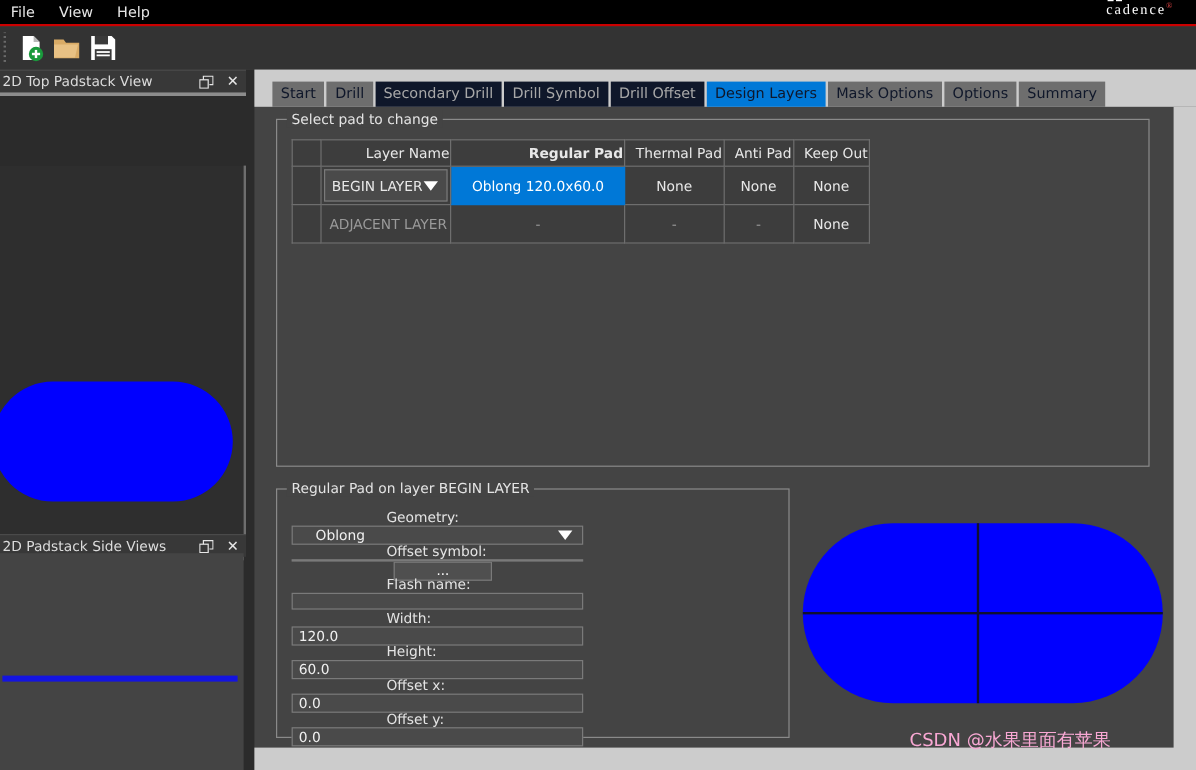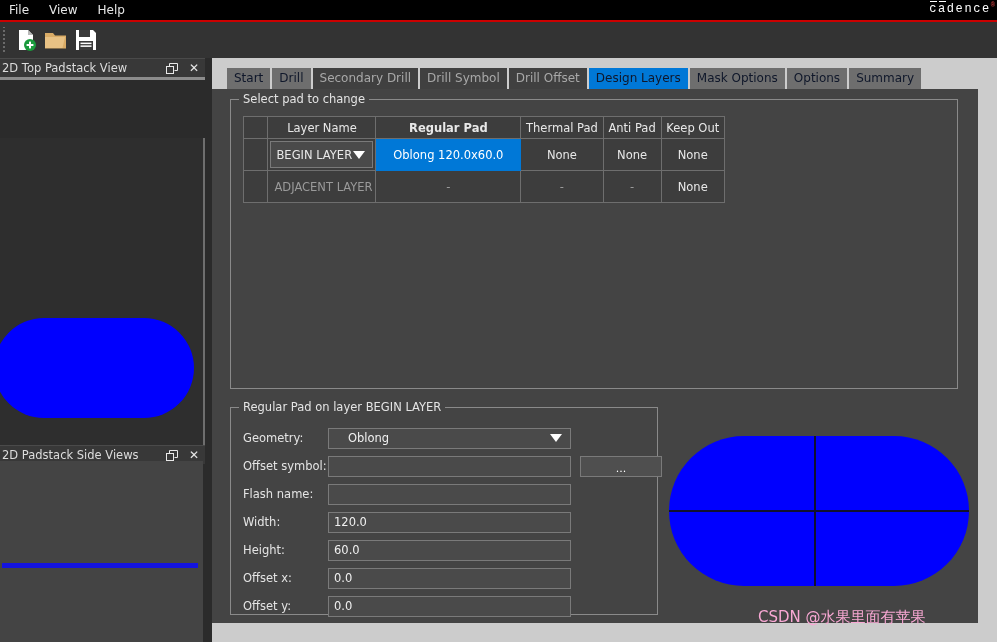--- a/index.html
+++ b/index.html
@@ -15,23 +15,23 @@
   
   .menubar {
     position: absolute; left: 0; top: 0; width: 997px; height: 20px;
     background: #000000; display: flex; align-items: center;
   }
   .menubar .mi {
     color: #e6e6e6; font-size: 12px; padding: 0 10px; line-height: 20px; cursor: default;
   }
   .menubar .mi:first-child { padding-left: 9px; }
   .brand {
-    position: absolute; right: 2px; top: 1px;
+    position: absolute; right: 20px; top: 1px;
     color: #ffffff; font-size: 12px; letter-spacing: 1.6px;
-    font-family: Liberation Mono, monospace;
+    font-family: Liberation Serif, serif;
   }
   .brand .tm { font-size: 7px; vertical-align: super; color: #d04040; letter-spacing: 0; }
   .brand .macron { position: relative; }
   .brand .macron:after {
     content: ""; position: absolute; left: 1px; right: 1px; top: -1px; height: 1px; background: #fff;
   }
   .redline {
     position: absolute; left: 0; top: 20px; width: 997px; height: 2px; background: #cc0000;
   }
 
@@ -89,21 +89,21 @@
   .work { position: absolute; left: 205px; top: 58px; width: 792px; height: 584px; background: #444444; }
 
   .tabbar {
     position: absolute; left: 7px; top: 0px; width: 785px; height: 31px;
     background: #cccccc; display: flex; align-items: flex-end; padding-left: 15px;
   }
   .tab {
     height: 21px; line-height: 21px; padding: 0 7px; margin-right: 2px;
     font-size: 12px; color: #0f172a; background: #6e6e6e; cursor: pointer; white-space: nowrap;
   }
-  .tab.disabled { background: #404040; color: #a8a8a8; cursor: default; }
+  .tab.disabled { background: #0f172a; color: #a8a8a8; cursor: default; }
   .tab.active { background: #0078d7; }
 
   .rightstrip {
     position: absolute; left: 773px; top: 31px; width: 19px; height: 553px; background: #cccccc;
   }
   .bottomstrip {
     position: absolute; left: 7px; top: 565px; width: 785px; height: 19px; background: #cccccc;
   }
   .leftstrip {
     position: absolute; left: 0px; top: 0px; width: 7px; height: 584px; background: #2b2b2b;
@@ -119,21 +119,21 @@
   #gb-pad { left: 25px; top: 349px; width: 428px; height: 208px; }
 
   
   .tbl {
     position: absolute; left: 12px; top: 16px; width: 482px;
     border-collapse: collapse; font-size: 11.5px; color: #e8e8e8;
   }
   .tbl th, .tbl td {
     border: 1px solid #6e6e6e; text-align: center; font-weight: normal; background: #3d3d3d;
   }
-  .tbl thead th { height: 22px; background: #3d3d3d; }
+  .tbl thead th { height: 22px; background: #3d3d3d; text-align: right; }
   .tbl th.bold { font-weight: bold; }
   .tbl td { height: 32px; }
   .col-sel { width: 22px; }
   .col-layer { width: 97px; }
   .col-reg { width: 130px; }
   .col-th { width: 74px; }
   .col-anti { width: 52px; }
   .col-ko { width: 57px; }
   .cell-layer {
     text-align: left !important; position: relative; padding-left: 6px;
@@ -149,21 +149,21 @@
     border-top: 8px solid #ffffff;
   }
   .cell-sel-blue {
     background: #0078d7 !important; color: #ffffff; border: 1px solid #0078d7 !important;
   }
   .dim { color: #9a9a9a; }
   .cell-adj { text-align: left !important; padding-left: 6px; color: #9a9a9a; }
 
   
   .frm { position: absolute; left: 12px; top: 16px; }
-  .frow { display: flex; align-items: center; height: 28px; margin-bottom: 0px; }
+  .frow { display: flex; align-items: center; height: 28px; margin-bottom: 0px; flex-direction: column; }
   .flabel { width: 85px; color: #e4e4e4; font-size: 11.5px; }
   .finput {
     width: 243px; height: 21px; background: #4a4a4a; border: 1px solid #7a7a7a;
     color: #f0f0f0; font-size: 11.5px; display: flex; align-items: center; padding-left: 5px;
     font-family: "DejaVu Sans", "Liberation Sans", sans-serif;
   }
   .fcombo { position: relative; padding-left: 19px; }
   .fcombo .caret {
     position: absolute; right: 8px; top: 50%; transform: translateY(-50%);
     width: 0; height: 0; border-left: 6px solid transparent; border-right: 6px solid transparent;

